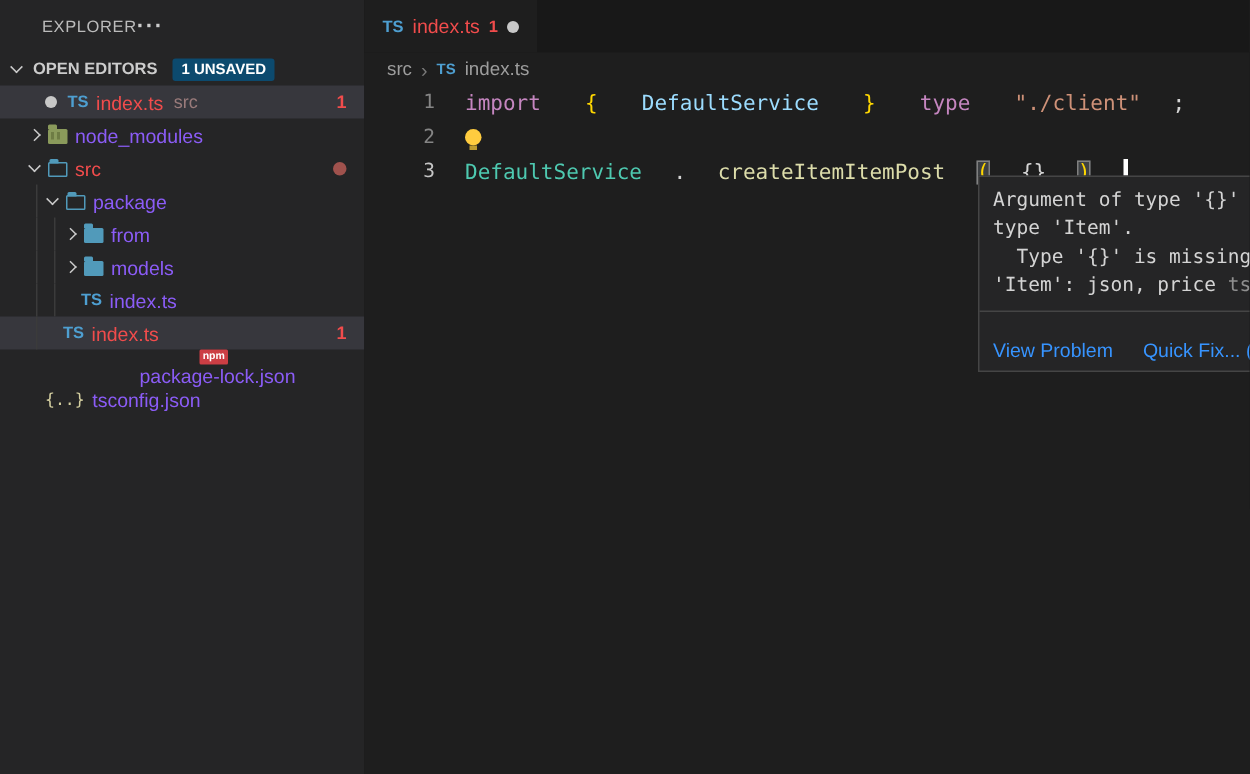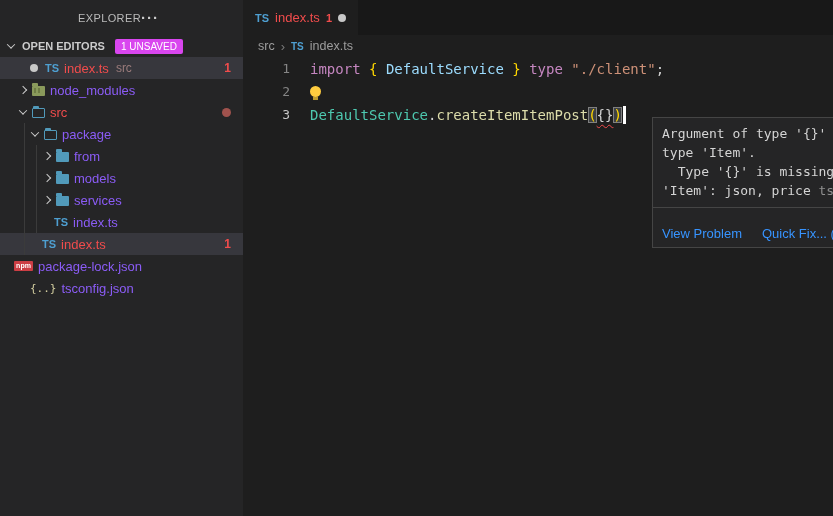--- a/index.html
+++ b/index.html
@@ -14,40 +14,40 @@
   .app { position:relative; width:833px; height:516px; display:flex; }
 
   
   .sidebar {
     width:243px; min-width:243px; height:100%;
     background:var(--sidebar_bg,#252526);
     overflow:hidden; position:relative;
   }
   .sidebar-header {
     height:35px; display:flex; align-items:center;
-    padding:0 14px 0 8px; justify-content:center;
+    padding:0 14px 0 28px; justify-content:flex-start;
   }
   .sidebar-title { font-size:11px; letter-spacing:.4px; color:#bbbbbb; }
   .more-actions { color:#cccccc; font-size:15px; font-weight:bold; letter-spacing:1px; cursor:pointer; line-height:10px; }
 
   .section-header {
     height:22px; display:flex; align-items:center;
     font-size:11px; font-weight:bold; color:#cccccc; cursor:pointer;
     padding-left:4px; gap:4px;
   }
   .chev {
     width:6px; height:6px; display:inline-block; flex:none;
     border-right:1.5px solid #cccccc; border-bottom:1.5px solid #cccccc;
     margin:0 4px 0 4px;
   }
   .chev.down  { transform:rotate(45deg) translate(-1px,-1px); }
   .chev.right { transform:rotate(-45deg); }
 
   .badge-pill {
-    background:#d946ef; color:#ffffff; font-size:10px; font-weight:normal;
+    background:#0c4a6e; color:#ffffff; font-size:10px; font-weight:bold;
     border-radius:2px; padding:2px 6px; margin-left:6px; line-height:11px;
   }
 
   .row {
     height:22px; display:flex; align-items:center; position:relative;
     cursor:pointer; white-space:nowrap;
   }
   .row.selected { background:var(--selection_bg,#37373d); }
   .row .label { font-size:13px; color:#8b5cf6; margin-left:5px; }
   .row .label.error { color:var(--error,#f14c4c); }
@@ -104,21 +104,21 @@
   .breadcrumb .sep { color:#7a7a7a; font-size:13px; }
   .breadcrumb .ts-icon { font-size:10px; }
   .crumb { cursor:pointer; }
 
   .code { font-family:"DejaVu Sans Mono",monospace; font-size:14px; }
   .code-line { height:23px; display:flex; align-items:center; white-space:pre; }
   .gutter {
     width:47px; flex:none; text-align:right; color:#858585; font-size:13px;
   }
   .gutter.active { color:#c6c6c6; }
-  .line-content { margin-left:20px; display:flex; align-items:center; }
+  .line-content { margin-left:20px; display:flex; align-items:center;gap:21px; }
   .tk-kw   { color:var(--keyword_pink,#c586c0); }
   .tk-blue { color:var(--member_blue,#9cdcfe); }
   .tk-teal { color:var(--class_teal,#4ec9b0); }
   .tk-fn   { color:var(--function_yellow,#dcdcaa); }
   .tk-str  { color:var(--string_orange,#ce9178); }
   .tk-gold { color:var(--bracket_gold,#ffd700); }
   .tk-fg   { color:var(--code_fg,#d4d4d4); }
   .tk-dim  { color:var(--dim_gray,#8f8f8f); }
   .bbox { background:#3d4043; outline:1px solid #808080; outline-offset:-1px; }
   .squiggle {
@@ -196,40 +196,33 @@
           <span class="folder-ico"></span>
           <span class="label">from</span>
         </div>
         <div class="row" style="padding-left: 40px;">
           <span class="indent-guide" style="left: 24px;"></span>
           <span class="indent-guide" style="left: 36px;"></span>
           <span class="chev right" style="margin-right: 6px;"></span>
           <span class="folder-ico"></span>
           <span class="label">models</span>
         </div>
-        <div class="row" style="padding-left: 40px;">
-          <span class="indent-guide" style="left: 24px;"></span>
-          <span class="indent-guide" style="left: 36px;"></span>
-          <span class="chev right" style="margin-right: 6px;"></span>
-          <span class="folder-ico"></span>
-          <span class="label">services</span>
-        </div>
         <div class="row" style="padding-left: 54px;">
           <span class="indent-guide" style="left: 24px;"></span>
           <span class="indent-guide" style="left: 36px;"></span>
           <span class="ts-icon">TS</span>
           <span class="label">index.ts</span>
         </div>
         <div class="row selected" style="padding-left: 42px;">
           <span class="indent-guide" style="left: 24px;"></span>
           <span class="ts-icon">TS</span>
           <span class="label error">index.ts</span>
           <span class="count-badge">1</span>
         </div>
-        <div class="row" style="padding-left: 14px;">
+        <div class="row" style="padding-left: 42px; flex-direction: column;">
           <span class="npm-ico">npm</span>
           <span class="label">package-lock.json</span>
         </div>
         <div class="row" style="padding-left: 30px;">
           <span class="json-ico">{..}</span>
           <span class="label">tsconfig.json</span>
         </div>
       </div>
   </aside>
 

